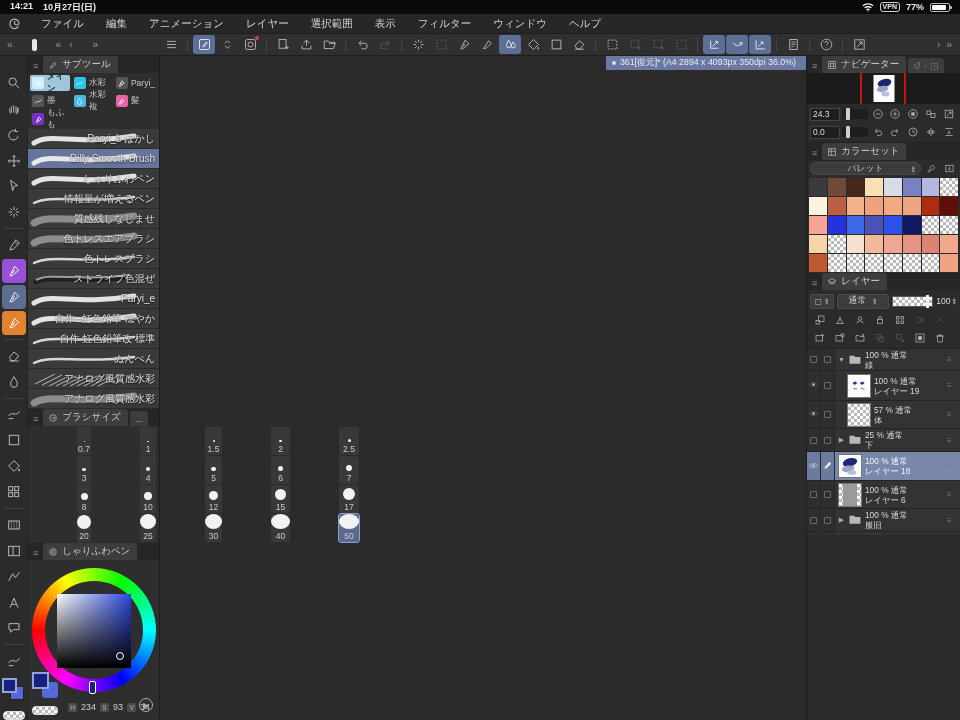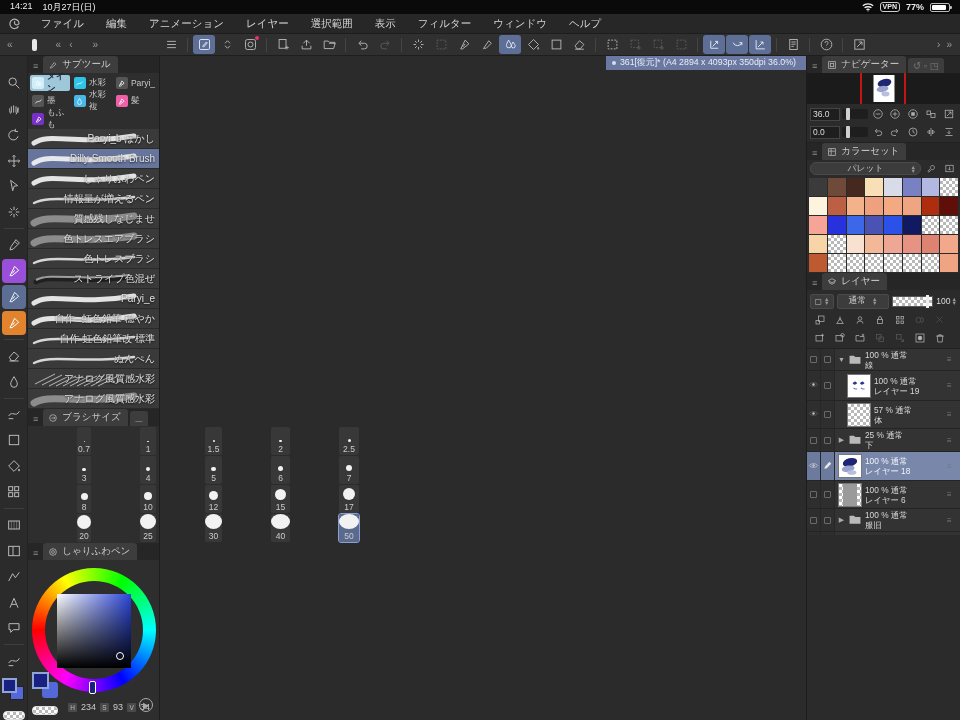--- a/index.html
+++ b/index.html
@@ -4,21 +4,21 @@
 <style>
   * { margin:0; padding:0; box-sizing:border-box; }
   html,body { width:960px; height:720px; overflow:hidden; background:#000; }
   body { font-family:"Liberation Sans","DejaVu Sans",sans-serif; color:#c8c8c8; font-size:10px;
          -webkit-font-smoothing:antialiased; }
   .screen { position:relative; width:960px; height:720px; background:#2b2b2b; overflow:hidden; }
 
   
   .status-bar { position:absolute; left:0; top:0; width:960px; height:14px; background:#0a0a0a;
     display:flex; align-items:center; justify-content:space-between; padding:0 10px; }
-  .status-left { display:flex; gap:10px; font-size:9px; font-weight:normal; color:#eee; }
+  .status-left { display:flex; gap:10px; font-size:9px; font-weight:bold; color:#eee; }
   .status-right { display:flex; gap:6px; align-items:center; font-size:9px; font-weight:bold; color:#eee; }
   .vpn-badge { border:1px solid #cfcfcf; border-radius:3px; font-size:7px; padding:0 2px; line-height:8px; }
   .battery { position:relative; width:20px; height:9px; border:1px solid #bbb; border-radius:2px; }
   .battery i { position:absolute; left:1px; top:1px; bottom:1px; width:77%; background:#fff; border-radius:1px; }
   .battery:after { content:""; position:absolute; right:-3px; top:2px; width:2px; height:3px; background:#bbb; border-radius:0 1px 1px 0; }
   svg.wifi { width:12px; height:10px; stroke:#eee; fill:none; stroke-width:1.5; }
 
   
   .menu-bar { position:absolute; left:0; top:14px; width:960px; height:20px; background:#272727;
     display:flex; align-items:center; gap:0; border-bottom:1px solid #1d1d1d; }
@@ -930,21 +930,21 @@
           <svg viewBox="0 0 21 27">
             <ellipse cx="11" cy="8" rx="7" ry="4" fill="#1e2573" transform="rotate(-15 11 8)"></ellipse>
             <ellipse cx="9" cy="14" rx="6" ry="3" fill="#9aa2cc" transform="rotate(-10 9 14)"></ellipse>
             <ellipse cx="12" cy="19" rx="4" ry="2.4" fill="#b8bedd"></ellipse>
           </svg>
         </div>
       </div>
 
       <div class="nav-controls">
         <div class="nav-row">
-          <span class="nav-val">36.0</span>
+          <span class="nav-val">24.3</span>
           <span class="nav-slider">
               <i></i>
             </span>
           <span class="nav-btn">
               <svg viewBox="0 0 24 24">
                 <circle cx="12" cy="12" r="8.5"></circle>
                 <path d="M7.5 12 h9"></path>
               </svg>
             </span>
           <span class="nav-btn">

